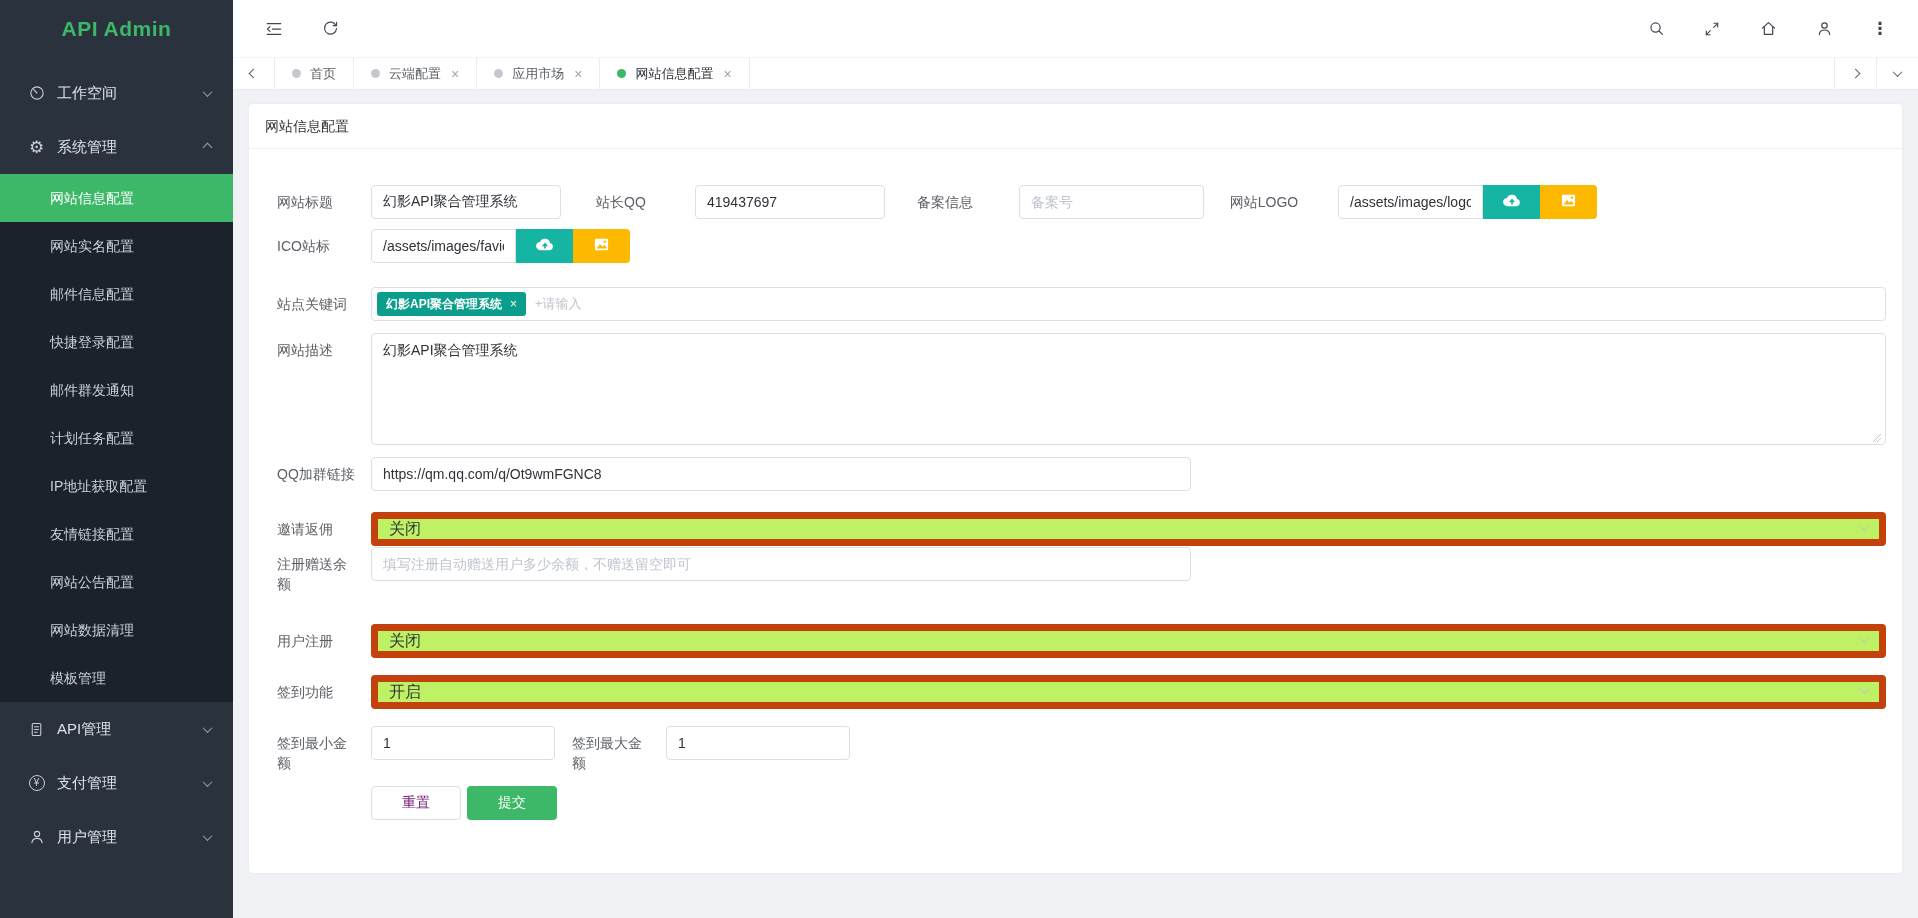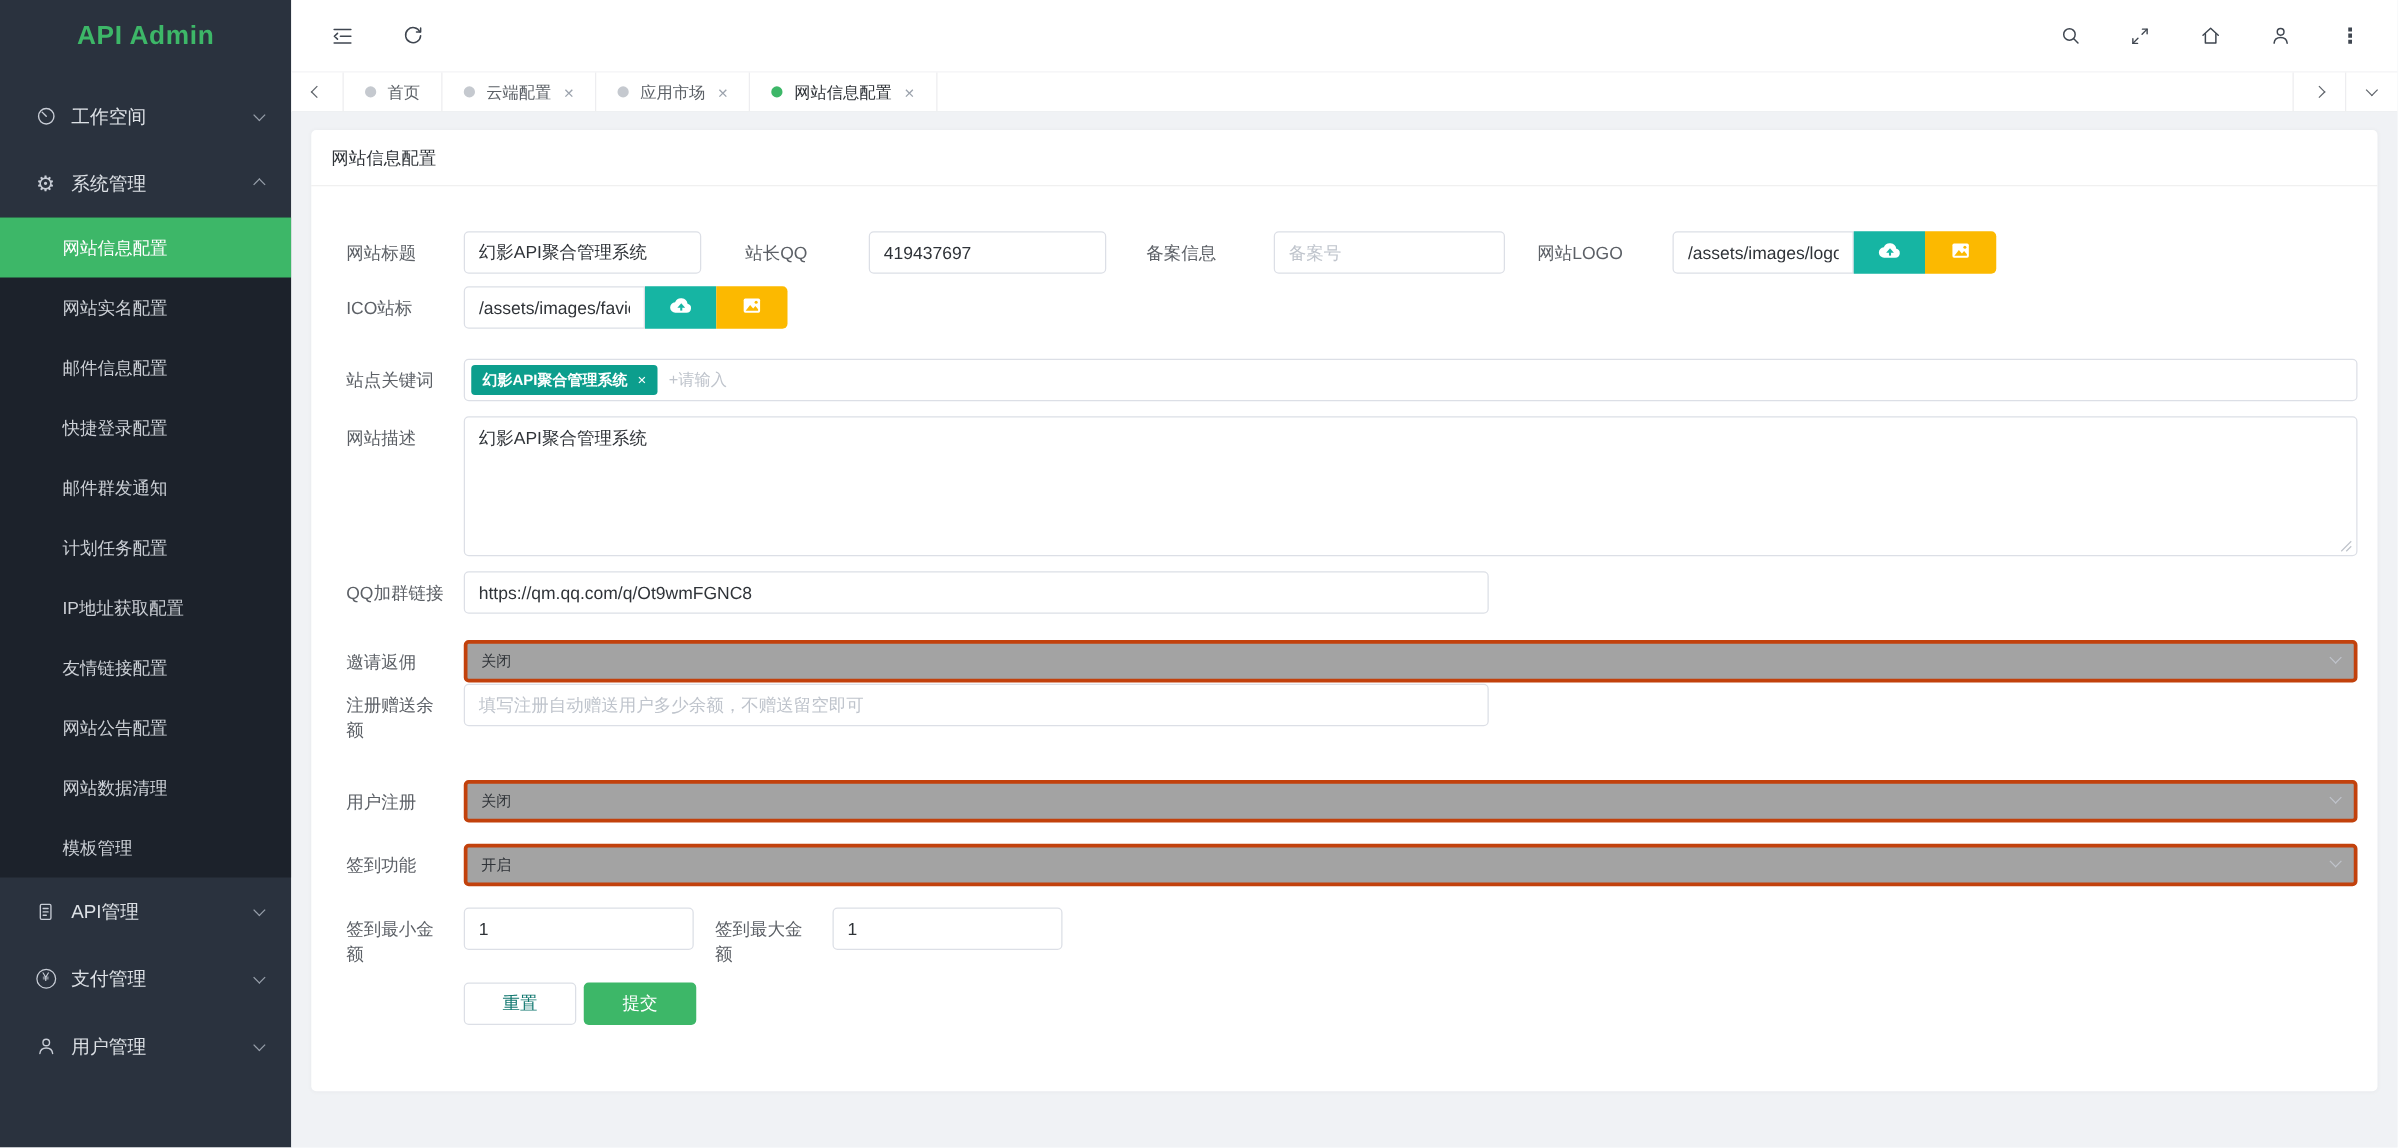--- a/index.html
+++ b/index.html
@@ -91,28 +91,28 @@
          display:flex; align-items:center; padding:0 9px; border-radius:3px; }
   .tag-x { margin-left:8px; font-size:12px; cursor:pointer; font-weight:normal; }
   .kw-ph { color:#bfc4cc; font-size:13px; margin-left:9px; }
 
   .ta-wrap { position:relative; display:flex; }
   textarea.ta { width:100%; height:112px; border:1px solid #dcdfe6; border-radius:4px;
                 padding:8px 11px; font-size:14px; color:#2f3338; resize:none; outline:none;
                 font-family:"Liberation Sans","DejaVu Sans",sans-serif; }
   .grip { position:absolute; right:4px; bottom:5px; width:11px; height:11px; cursor:nwse-resize; }
 
-  .sel { height:34px; border:3px solid #c2410c; border-radius:4px; display:flex;
-         align-items:center; justify-content:space-between; padding:0 11px; font-size:12px;
-         color:#2f3338; background:#a3a3a3; cursor:pointer; }
+  .sel { height:34px; border:7px solid #c2410c; border-radius:4px; display:flex;
+         align-items:center; justify-content:space-between; padding:0 11px; font-size:16px;
+         color:#2f3338; background:#bef264; cursor:pointer; }
   .sel .chev { color:#c0c4cc; margin-top:-3px; }
 
   .btn-row { margin-left:94px; display:flex; margin-top:1px; }
   .btn-reset { height:34px; padding:0 30px; background:#fff; border:1px solid #dcdfe6;
-               border-radius:4px; font-size:14px; color:#0f766e; cursor:pointer;
+               border-radius:4px; font-size:14px; color:#701a75; cursor:pointer;
                font-family:Liberation Serif, serif; }
   .btn-submit { height:34px; padding:0 31px; background:#3db768; border:none; border-radius:4px;
                 font-size:14px; color:#fff; cursor:pointer; margin-left:6px; font-family:inherit; }
 
   .mb10{margin-bottom:10px}.mb24{margin-bottom:24px}.mb18{}
   .mb21{margin-bottom:21px}.mb14{margin-bottom:1px}.mb30{margin-bottom:30px}.mb17{margin-bottom:17px}.mb13{margin-bottom:13px}
   .ml17{margin-left:17px}
 </style>
 </head>
 <body>

